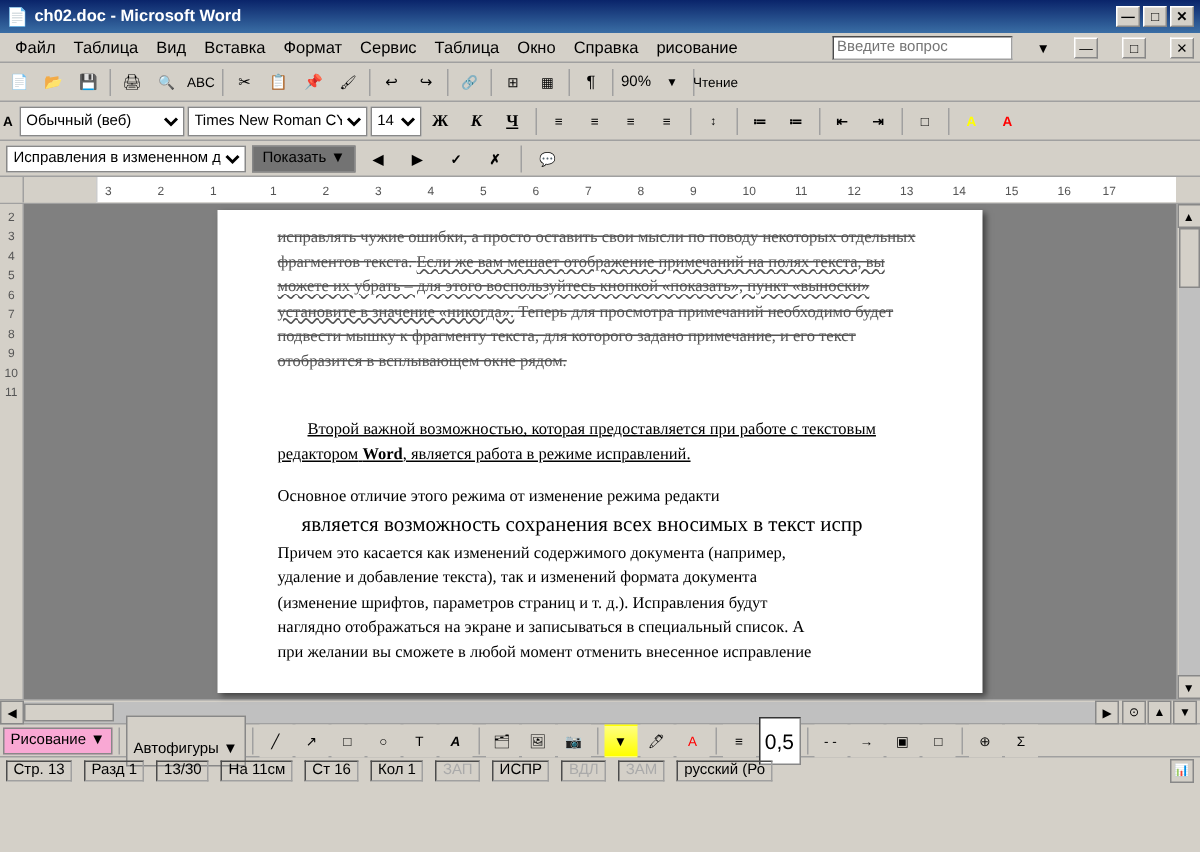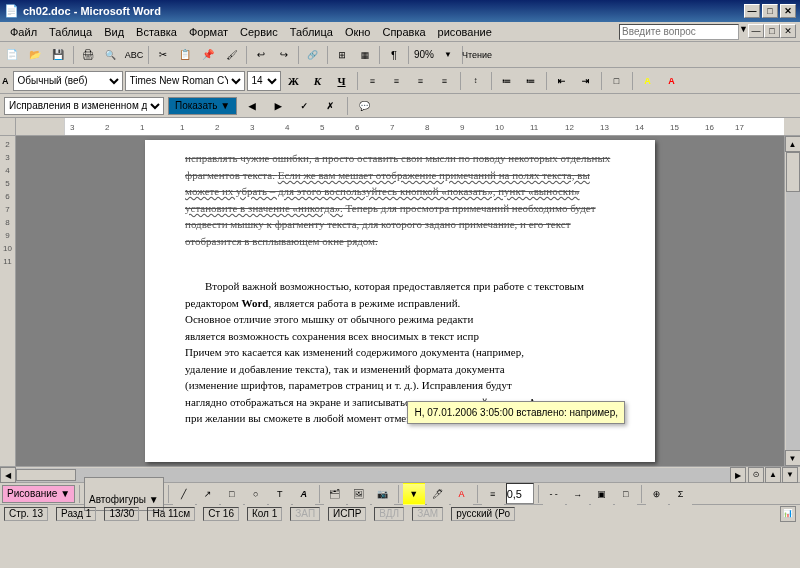--- a/index.html
+++ b/index.html
@@ -39,21 +39,22 @@
       border-bottom: 1px solid #a0a0a0;
       font-size: 11px;
     }
     .menubar-item {
       padding: 2px 6px;
       cursor: pointer;
     }
     .menubar-help-right {
       margin-left: auto;
       display: flex;
-      gap: 0;
+      align-items: center;
+      gap: 16px;
     }
     .search-box {
       background: white;
       border: 1px inset #a0a0a0;
       height: 16px;
       width: 120px;
       font-size: 10px;
       padding: 0 2px;
       color: #888;
     }
@@ -131,21 +132,21 @@
     .track-combo {
       height: 18px; width: 160px;
       border: 1px solid #888;
       font-size: 10px;
       background: white;
     }
     .track-btn {
       height: 18px;
       padding: 0 6px;
       border: 1px solid #888;
-      background: #0369a1;
+      background: #737373;
       font-size: 10px;
       cursor: pointer;
     }
     .scroll-btn {
       width: 16px; height: 16px;
       background: #d4d0c8;
       border: 1px solid #888;
       display: flex; align-items: center; justify-content: center;
       font-size: 8px; cursor: pointer;
     }
@@ -362,32 +363,30 @@
 
   <div style="flex:1;background:#808080;display:flex;justify-content:center;padding:4px 4px;">
     <div style="background:white;width:510px;min-height:320px;box-shadow:2px 2px 4px rgba(0,0,0,0.5);padding:10px 40px 10px 40px;position:relative;font-family:'Times New Roman',serif;font-size:11.5px;line-height:1.5;">
 
       <p style="text-decoration:line-through;color:#555;margin-bottom:4px;font-size:11px;">
         исправлять чужие ошибки, а просто оставить свои мысли по поводу некоторых отдельных фрагментов текста. <span style="text-decoration:underline;text-decoration-style:wavy;color:#555;">Если же вам мешает отображение примечаний на полях текста, вы можете их убрать – для этого воспользуйтесь кнопкой «показать», пункт «выноски» установите в значение «никогда».</span> Теперь для просмотра примечаний необходимо будет подвести мышку к фрагменту текста, для которого задано примечание, и его текст отобразится в всплывающем окне рядом.
       </p>
 
       <p style="margin-bottom:8px;">&nbsp;</p>
 
-      <p style="margin-bottom:0;text-indent:20px;font-size:11px;line-height:1.5;">
+      <p style="margin-bottom:12px;text-indent:20px;font-size:11px;line-height:1.5;text-decoration:underline;">
         <span>Второй важной возможностью, которая предоставляется при работе с текстовым редактором</span> <strong>Word</strong><span>, является работа в режиме исправлений.</span>
       </p>
 
       <div style="position:relative;">
         <p style="font-size:11px;line-height:1.5;margin-bottom:0;">
-          <span>Основное отличие этого мышку от обычного режима редакти</span><span style="border-bottom:1px solid #000;"></span>
+          <span>Основное отличие этого режима от изменение режима редакти</span><span style="border-bottom:1px solid #000;"></span>
         </p>
 
-        <div class="tooltip-box">Н, 07.01.2006 3:05:00 вставлено:
-например,</div>
-        <p style="font-size:11px;line-height:1.5;margin-bottom:0;">
+        <p style="font-size:14px;line-height:1.5;margin-bottom:0;margin-left:16px;">
           <span>является возможность сохранения всех вносимых в текст испр</span>
         </p>
       </div>
 
       <p style="font-size:11px;line-height:1.5;margin-bottom:0;">
         <span>Причем это касается как изменений содержимого документа (например,</span>
       </p>
       <p style="font-size:11px;line-height:1.5;margin-bottom:0;">
         <span>удаление и добавление текста), так и изменений формата документа</span>
       </p>
@@ -442,21 +441,21 @@
   <div class="toolbar-btn" style="font-size:9px;">🗂</div>
   <div class="toolbar-btn" style="font-size:9px;">🖼</div>
   <div class="toolbar-btn" style="font-size:9px;">📷</div>
   <div class="toolbar-separator"></div>
   <div class="toolbar-btn" style="font-size:9px;background:linear-gradient(#ffff80,#ffff00);">▼</div>
   <div class="toolbar-btn" style="font-size:9px;">🖊</div>
   <div class="toolbar-btn" style="font-size:9px;color:red;">A</div>
   <div class="toolbar-separator"></div>
   <div class="toolbar-btn" style="font-size:9px;">≡</div>
 
-  <input type="text" style="width: 28px; height: 21px; font-size: 11px; border: 1px inset rgb(136, 136, 136); text-align: left;" value="0,5">
+  <input type="text" style="width: 28px; height: 32px; font-size: 14px; border: 1px inset rgb(136, 136, 136); text-align: center;" value="0,5">
   <div class="toolbar-separator"></div>
   <div class="toolbar-btn" style="font-size:9px;">- -</div>
   <div class="toolbar-btn" style="font-size:9px;">→</div>
   <div class="toolbar-btn" style="font-size:9px;">▣</div>
   <div class="toolbar-btn" style="font-size:9px;">□</div>
   <div class="toolbar-separator"></div>
   <div class="toolbar-btn" style="font-size:9px;">⊕</div>
   <div class="toolbar-btn" style="font-size:9px;">Σ</div>
 </div>
 

